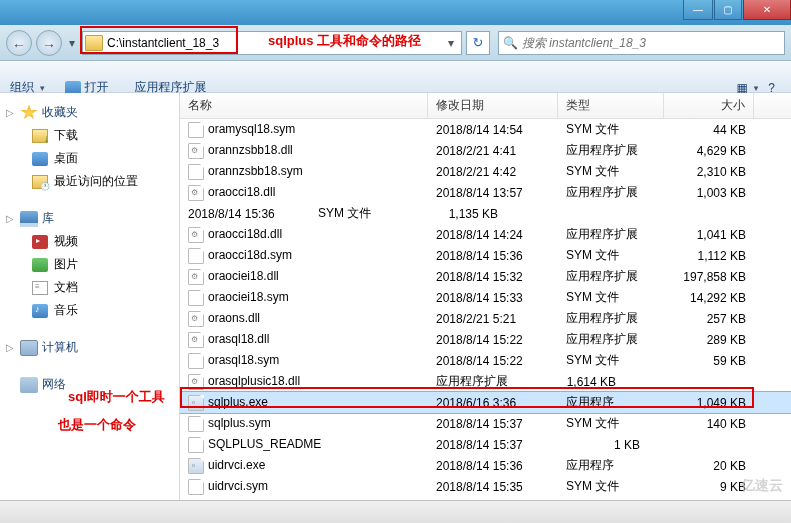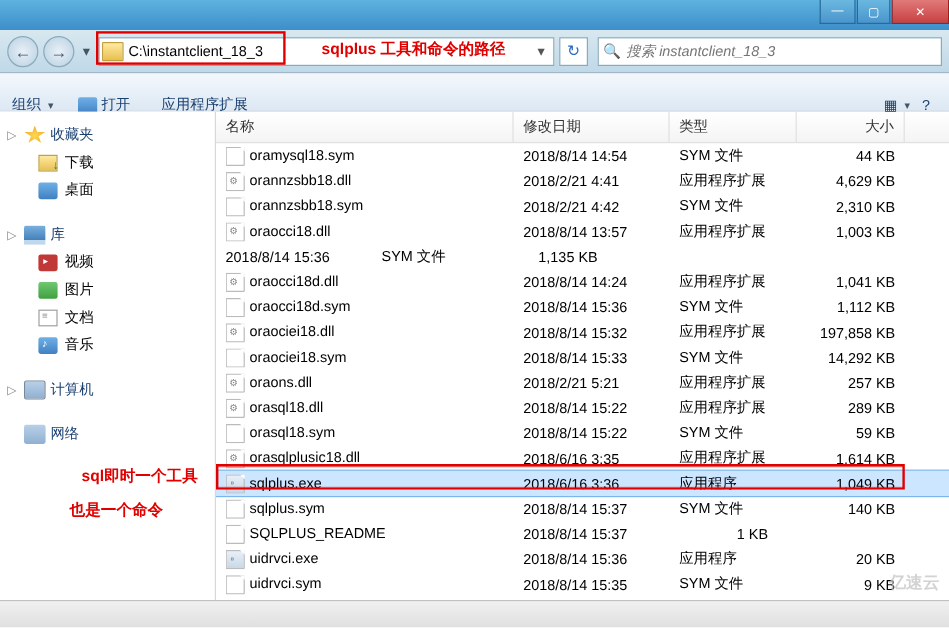--- a/index.html
+++ b/index.html
@@ -138,20 +138,24 @@
         </div>
       <div id="fav-items">
           <div class="sb-item">
             <span class="ico dl"></span>
             <span>下载</span>
           </div>
           <div class="sb-item">
             <span class="ico desk"></span>
             <span>桌面</span>
           </div>
+          <div class="sb-item">
+            <span class="ico recent"></span>
+            <span>最近访问的位置</span>
+          </div>
         </div>
     </div>
     <div class="sb-group">
       <div class="sb-head">
           <span class="tri">▷</span>
           <span class="ico lib"></span>
           <span>库</span>
         </div>
       <div id="lib-items">
           <div class="sb-item">
@@ -298,21 +302,20 @@
           </div>
           <div class="col-date">2018/8/14 15:22</div>
           <div class="col-type">SYM 文件</div>
           <div class="col-size">59 KB</div>
         </div>
         <div class="fp-row">
           <div class="col-name">
             <span class="fico dll"></span>
             <span>orasqlplusic18.dll</span>
           </div>
-          <div class="col-date">2018/6/16 3:35</div>
           <div class="col-type">应用程序扩展</div>
           <div class="col-size">1,614 KB</div>
         </div>
         <div class="fp-row sel">
           <div class="col-name">
             <span class="fico exe"></span>
             <span>sqlplus.exe</span>
           </div>
           <div class="col-date">2018/6/16 3:36</div>
           <div class="col-type">应用程序</div>

